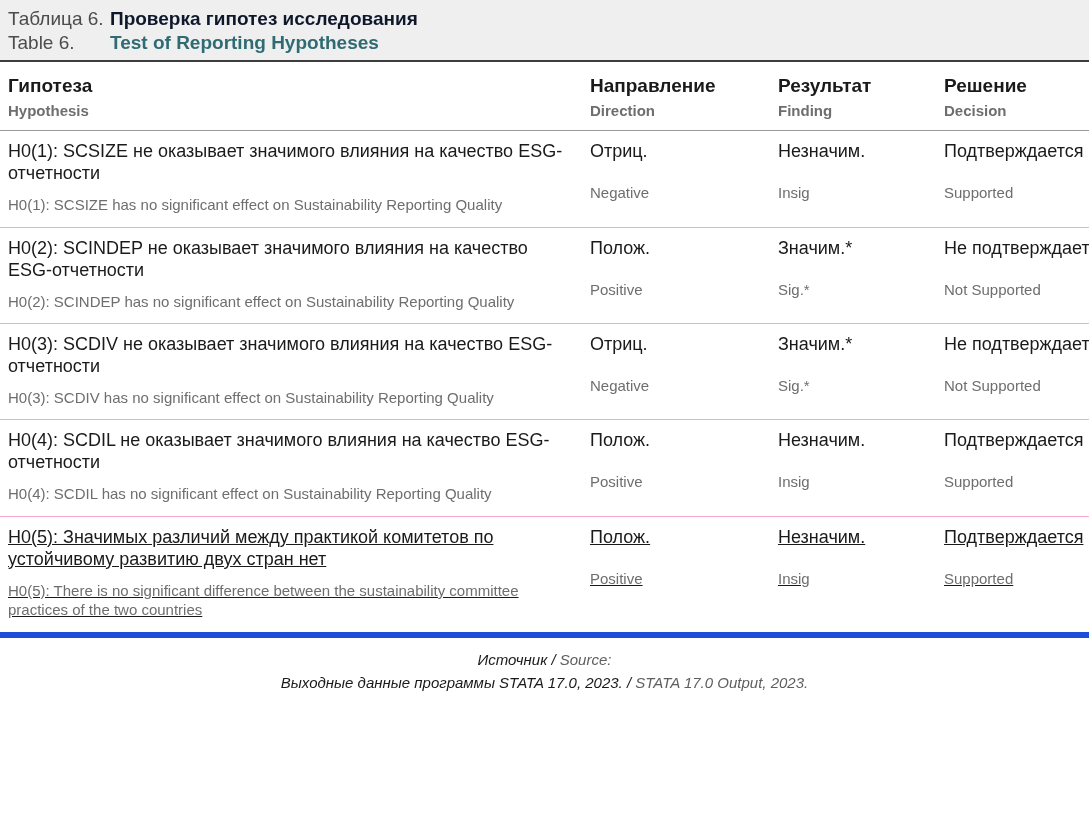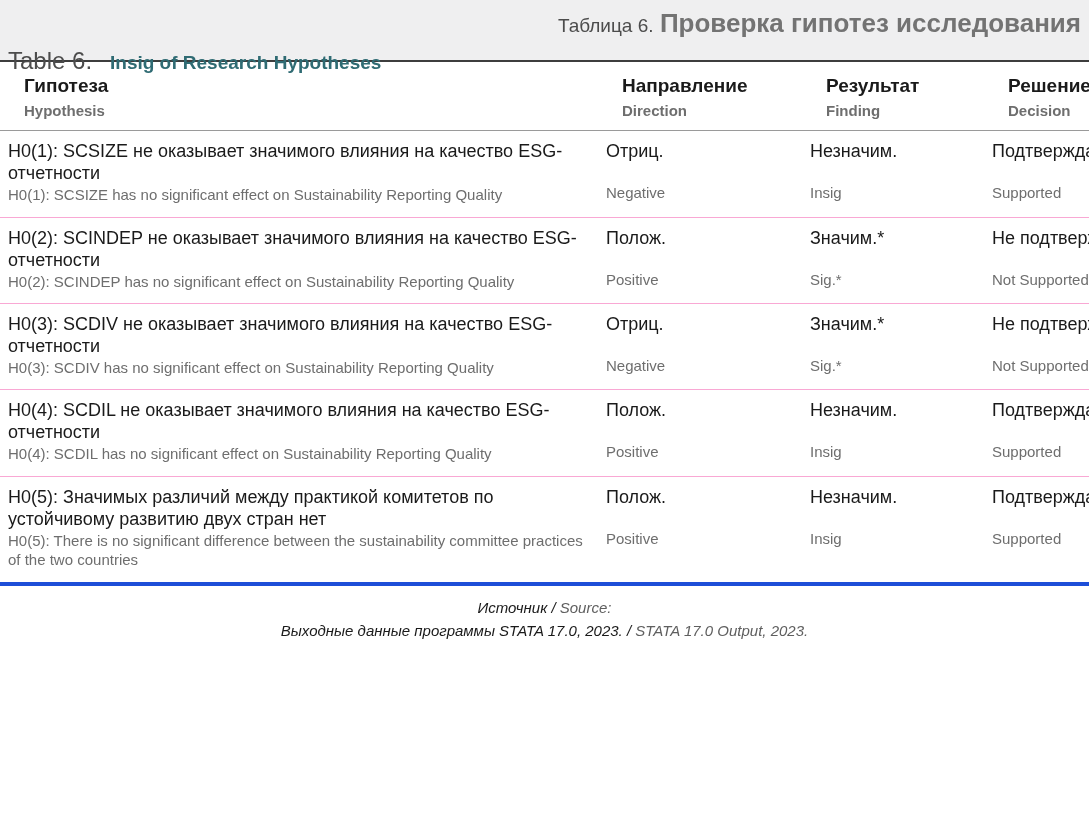--- a/index.html
+++ b/index.html
@@ -26,34 +26,34 @@
     background: #efeff0;
     padding: 8px 8px 10px 8px;
     box-sizing: border-box;
     height: 60px;
   }
   .caption-line {
     display: flex;
     align-items: baseline;
     white-space: nowrap;
   }
-  .caption-line.ru { margin-bottom: 8px; justify-content: flex-end; }
+  .caption-line.ru { margin-bottom: 2px; }
   .cap-label-ru {
     font-size: 19px;
     color: #4c4c4c;
     min-width: 102px;
     display: inline-block;
   }
   .cap-title-ru {
-    font-size: 26px;
+    font-size: 19px;
     font-weight: bold;
-    color: #737373;
+    color: #0f172a;
   }
   .cap-label-en {
-    font-size: 24px;
+    font-size: 19px;
     color: #4c4c4c;
     min-width: 102px;
     display: inline-block;
   }
   .cap-title-en {
     font-size: 19px;
     font-weight: bold;
     color: #2f6b73;
   }
 
@@ -69,51 +69,53 @@
     padding: 0;
   }
   .col-hyp { width: 566px; }
   .col-dir { width: 172px; }
   .col-find { width: 150px; }
   .col-dec { width: 201px; }
 
   thead tr.head-row th {
     border-top: 2px solid #3d3d3d;
     border-bottom: 1px solid #9a9a9a;
-    padding: 12px 8px 10px 24px;
+    padding: 12px 8px 10px 8px;
   }
   .hdr-ru {
     font-size: 19px;
     font-weight: bold;
     color: #1a1a1a;
     line-height: 1.25;
   }
   .hdr-en {
     font-size: 15px;
     color: #6e6e6e;
     line-height: 1.3;
     margin-top: 3px;
   }
 
   tbody tr.data-row > td {
     border-bottom: 1px solid #f9a8d4;
     padding: 10px 8px 12px 8px;
   }
   tbody tr.data-row:last-of-type > td {
-    border-bottom: 4px solid #1d4ed8;
+    border-bottom: 6px solid #1d4ed8;
+    text-decoration: underline;
   }
   .cell-ru {
     font-size: 18px;
     color: #1a1a1a;
     line-height: 1.22;
   }
   .cell-en {
     font-size: 15px;
     color: #6e6e6e;
     line-height: 1.3;
+    margin-top: 10px;
   }
   td.col-dir .cell-en,
   td.col-find .cell-en,
   td.col-dec .cell-en {
     margin-top: 20px;
   }
 
   
   .notes {
     padding: 10px 8px 0 8px;
@@ -136,21 +138,21 @@
 
 <div class="page">
 
   <div class="caption-band">
     <div class="caption-line ru">
       <span class="cap-label-ru">Таблица 6.</span>
       <span class="cap-title-ru">Проверка гипотез исследования</span>
     </div>
     <div class="caption-line en">
       <span class="cap-label-en">Table 6.</span>
-      <span class="cap-title-en">Insig of Research Hypotheses</span>
+      <span class="cap-title-en">Test of Reporting Hypotheses</span>
     </div>
   </div>
 
   <table class="hyp-table">
     <thead>
       <tr class="head-row">
         <th class="col-hyp">
           <div class="hdr-ru">Гипотеза</div>
           <div class="hdr-en">Hypothesis</div>
         </th>

